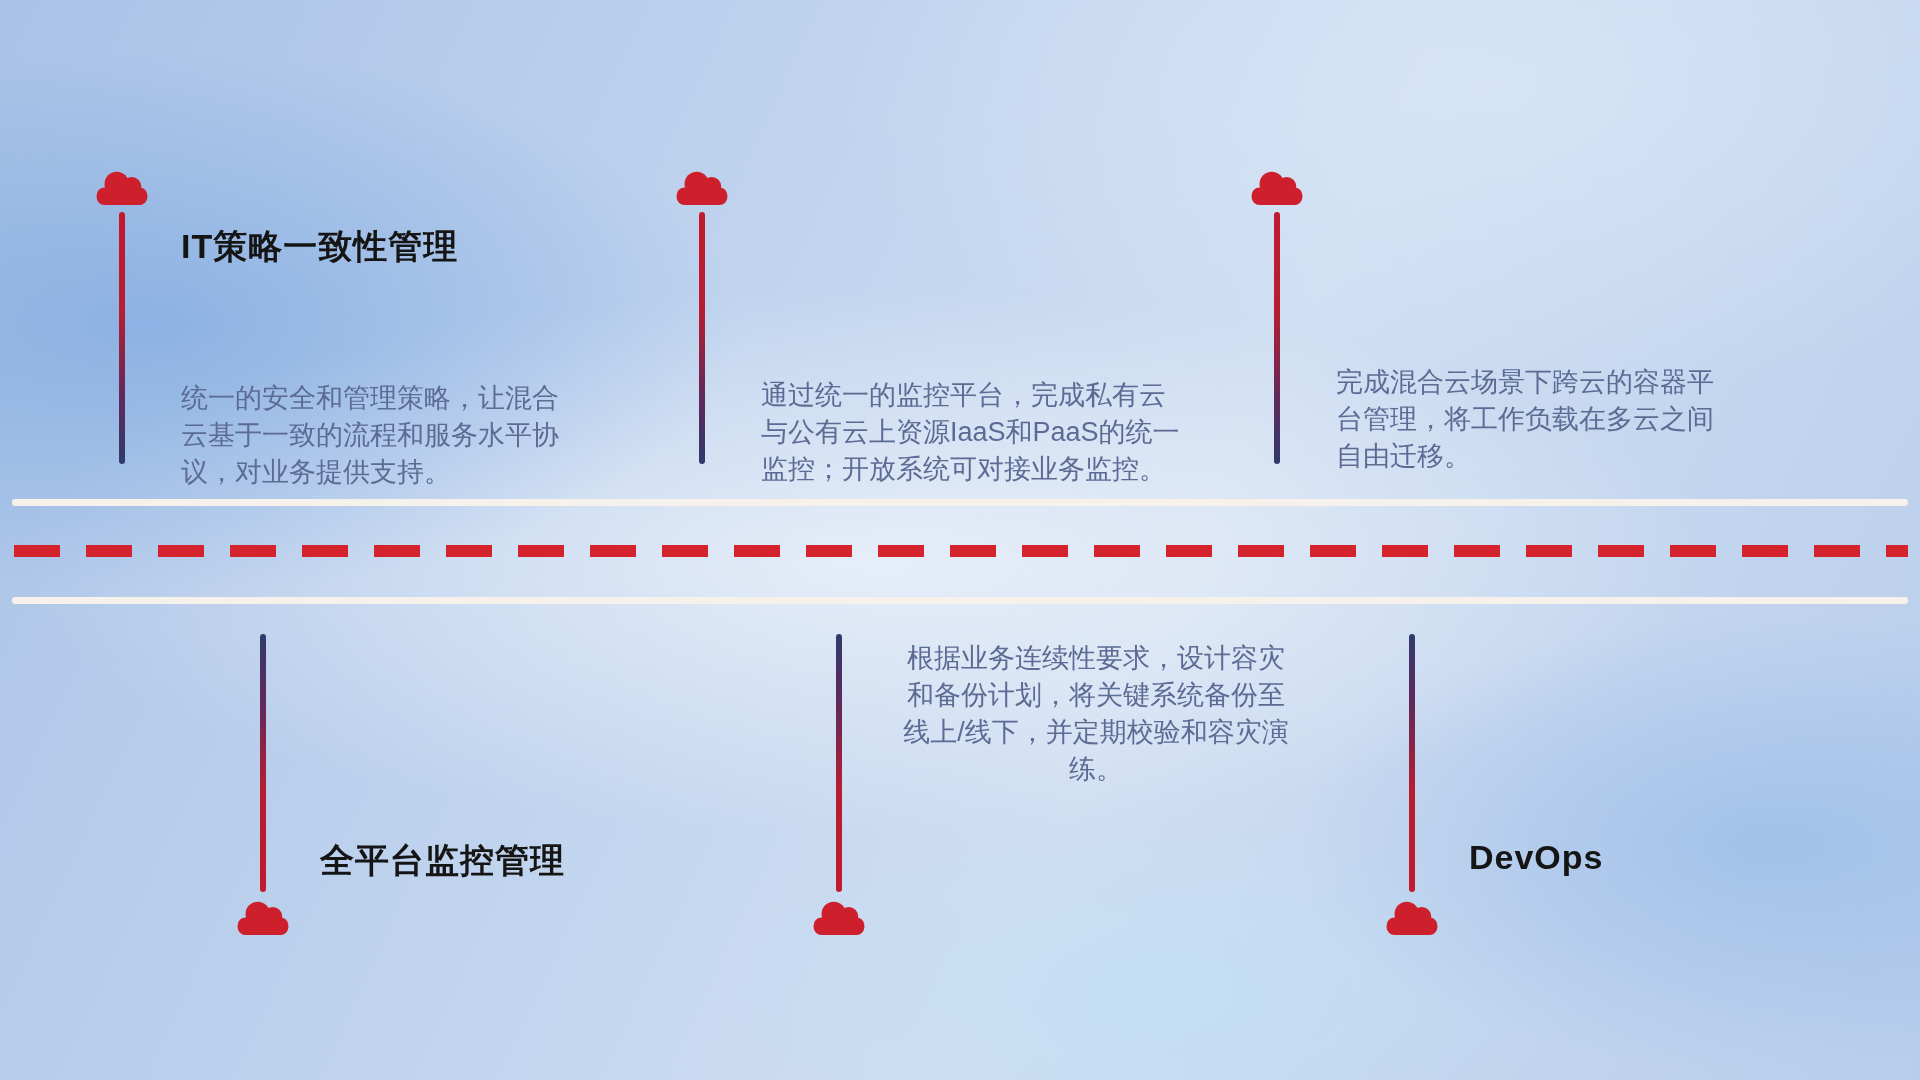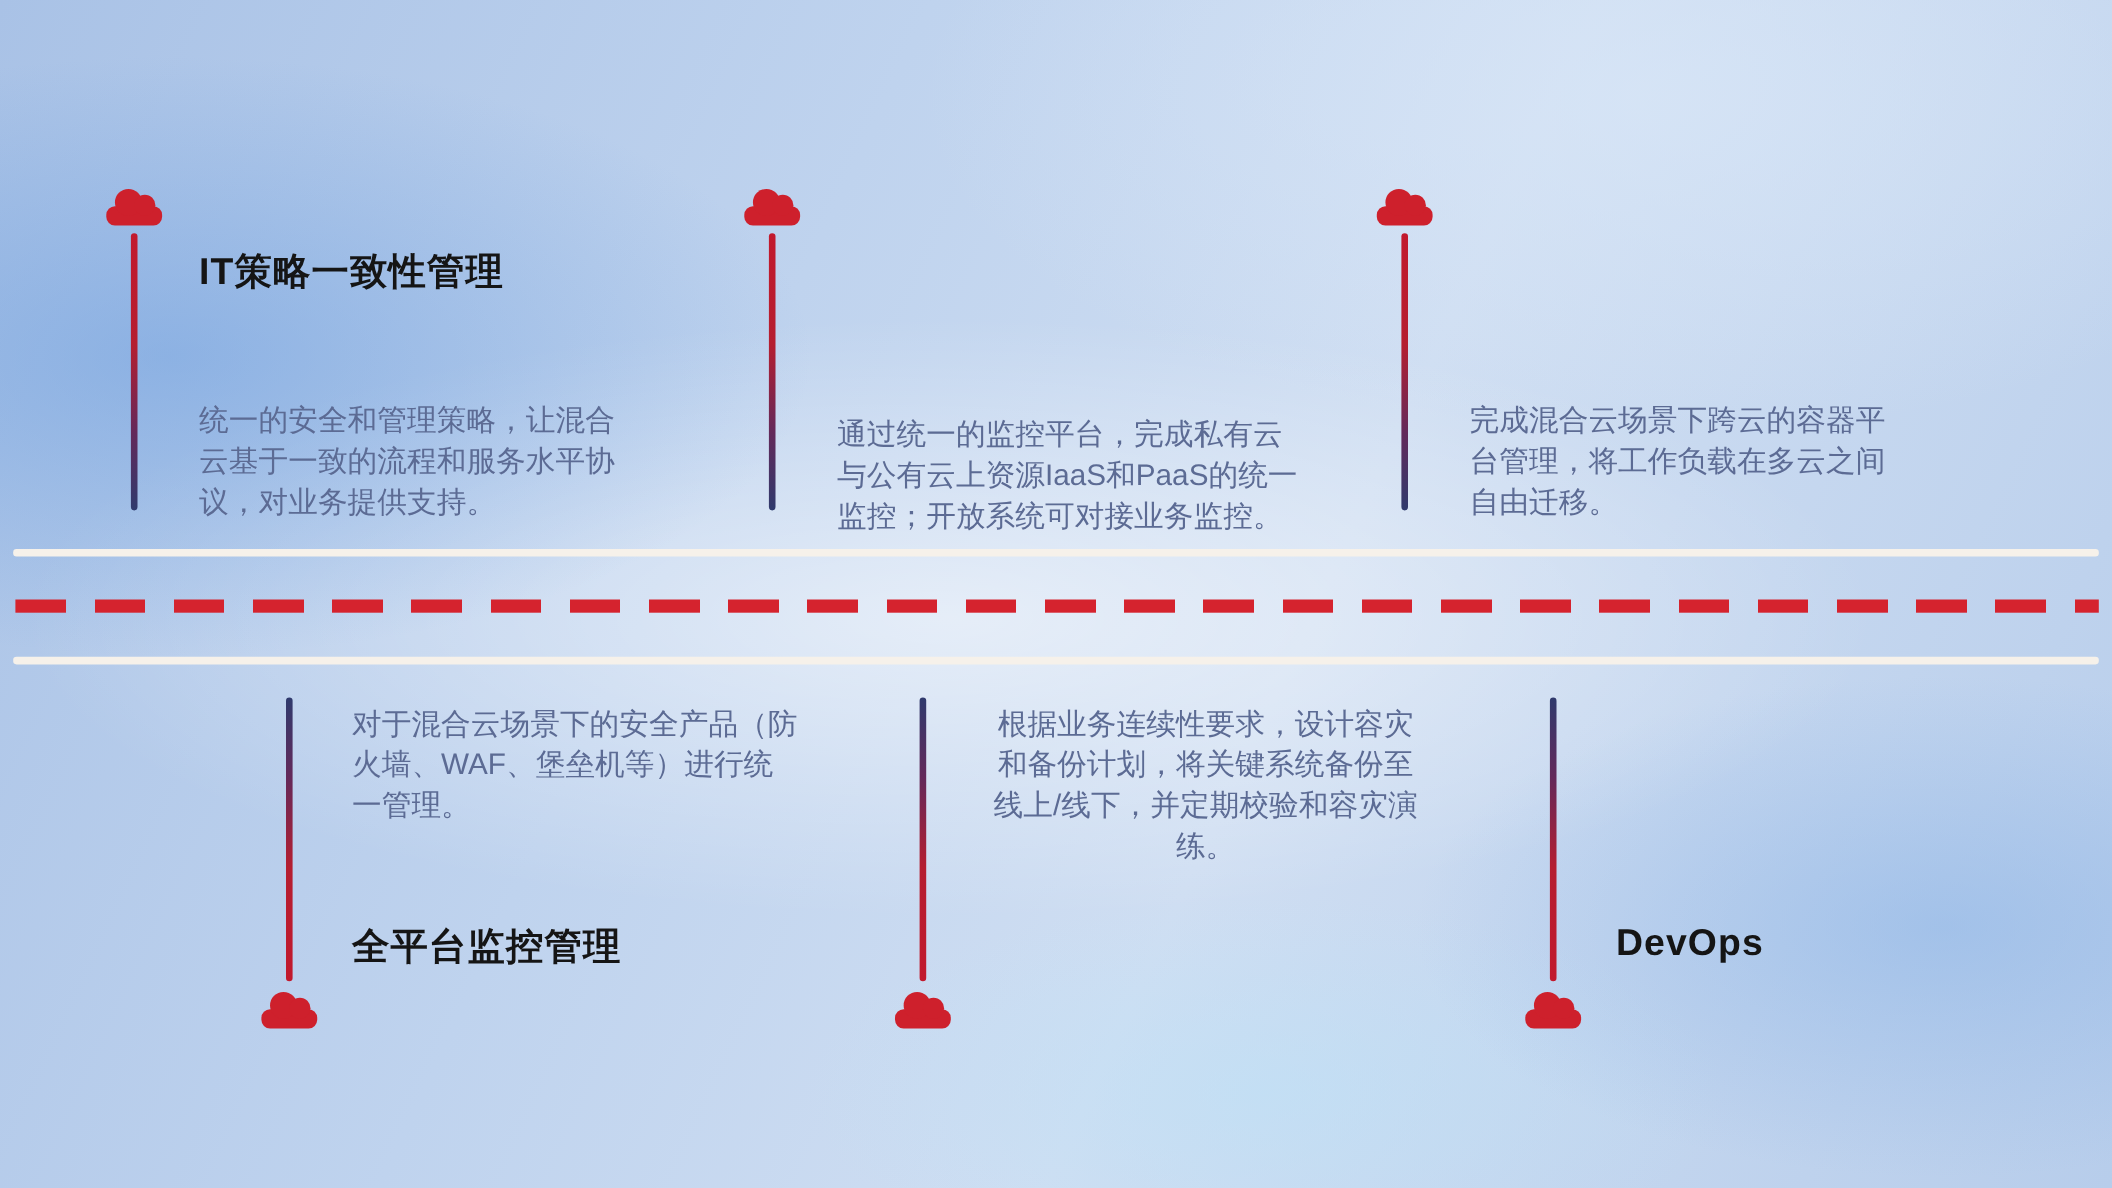--- a/index.html
+++ b/index.html
@@ -51,21 +51,21 @@
   .title { font-size:34px; font-weight:700; color:#151515; letter-spacing:1px; white-space:nowrap; }
   .body  { font-size:27px; line-height:37px; color:#5c6b94; }
 
   .pos-1 { left:94px;  }
   .pos-2 { left:674px; }
   .pos-3 { left:1249px;}
   .pos-4 { left:235px; }
   .pos-5 { left:811px;text-align:center; }
   .pos-6 { left:1384px;}
 
-  .pos-1 .body { width:398px; }
+  .pos-1 .body { width:398px;margin-top:16px; }
   .pos-2 .body { width:428px;margin-top:13px; }
   .pos-3 .body { width:402px; }
   .pos-4 .body { width:408px; }
   .pos-5 .body { width:400px; }
   .pos-6 .body { width:388px; }
 </style>
 </head>
 <body>
 
 <div class="canvas">
@@ -121,21 +121,20 @@
     <span class="stem stem-bottom"></span>
     <span class="cloud">
       <svg viewBox="0 0 64 44" width="56" height="39">
           <g fill="#ce202c">
         <rect x="3" y="22" width="58" height="20" rx="9"></rect>
             <circle cx="26" cy="18" r="14"></circle>
             <circle cx="43" cy="21" r="11"></circle>
       </g>
         </svg>
     </span>
-    <p class="body">对于混合云场景下的安全产品（防火墙、WAF、堡垒机等）进行统一管理。</p>
     <h2 class="title">全平台监控管理</h2>
   </div>
 
   <div class="item item-bottom pos-5">
     <span class="stem stem-bottom"></span>
     <span class="cloud">
       <svg viewBox="0 0 64 44" width="56" height="39">
           <g fill="#ce202c">
         <rect x="3" y="22" width="58" height="20" rx="9"></rect>
             <circle cx="26" cy="18" r="14"></circle>

